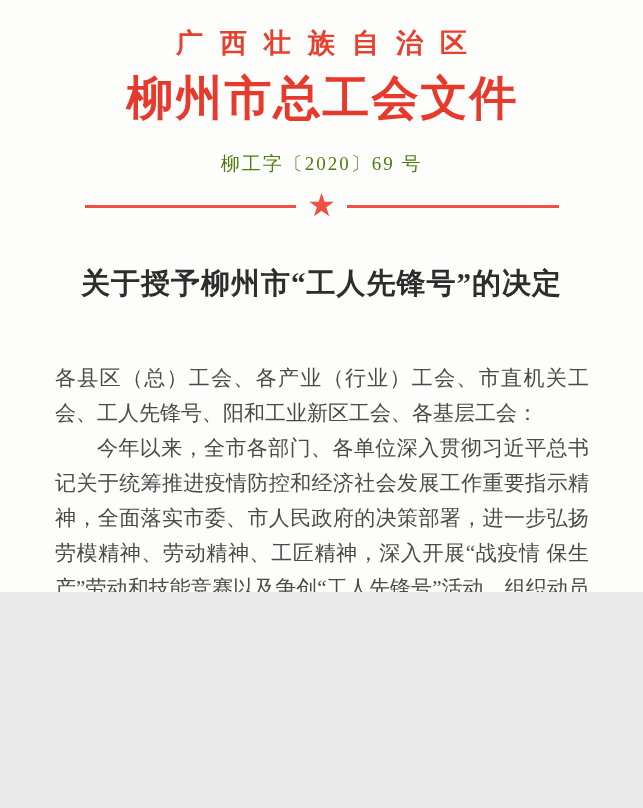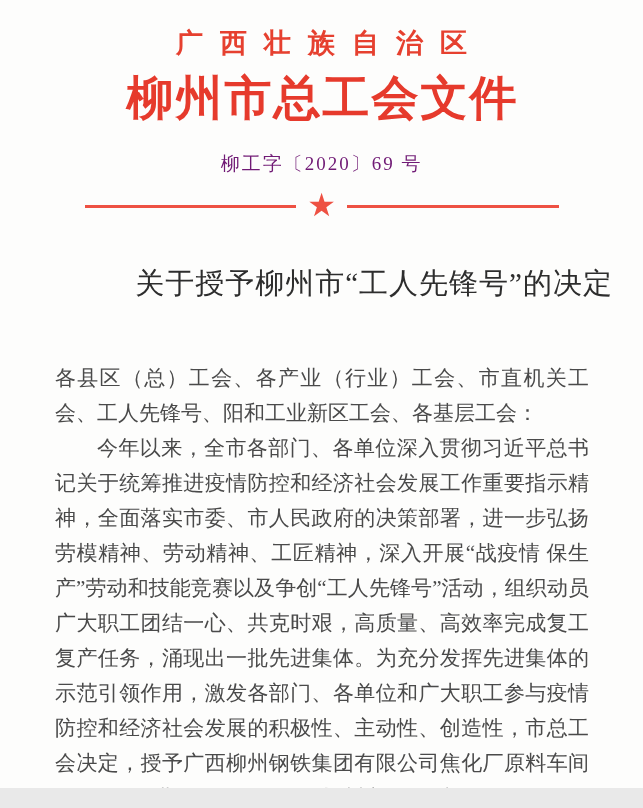--- a/index.html
+++ b/index.html
@@ -4,21 +4,21 @@
 <style>
   html, body {
     margin: 0;
     padding: 0;
     background: #e9e9e9;
     font-family: "Liberation Serif", "DejaVu Serif", serif;
   }
   .page {
     position: relative;
     width: 643px;
-    height: 788px;
+    height: 592px;
     margin: 0 auto;
     background: #fdfdfc;
     overflow: hidden;
     box-sizing: border-box;
   }
   .region-line {
     margin-top: 25px;
     text-align: center;
     color: #e6402f;
     font-size: 27px;
@@ -34,21 +34,21 @@
     font-size: 47px;
     font-weight: 900;
     letter-spacing: 2px;
     text-indent: 2px;
     white-space: nowrap;
     font-family: Liberation Mono, monospace;
   }
   .doc-number {
     margin-top: 21px;
     text-align: center;
-    color: #701a75;
+    color: #4d7c0f;
     font-size: 19px;
     letter-spacing: 2px;
   }
   .red-divider {
     width: 474px;
     margin: 13px auto 0 auto;
     display: flex;
     align-items: center;
   }
   .red-divider .rule {
@@ -58,24 +58,24 @@
   }
   .red-divider .star {
     color: #ee5143;
     font-size: 32px;
     line-height: 1;
     margin: 0 11px;
     transform: translateY(-1px);
   }
   .doc-title {
     margin: 42px 30px 0 30px;
-    text-align: right;
+    text-align: center;
     color: #2d2d2d;
     font-size: 29px;
-    font-weight: 400;
+    font-weight: 700;
     letter-spacing: 1px;
     white-space: nowrap;
   }
   .doc-body {
     margin: 57px 54px 0 55px;
     color: #4a4a4a;
     font-size: 21px;
     line-height: 35px;
     text-align: justify;
     text-justify: inter-ideograph;

